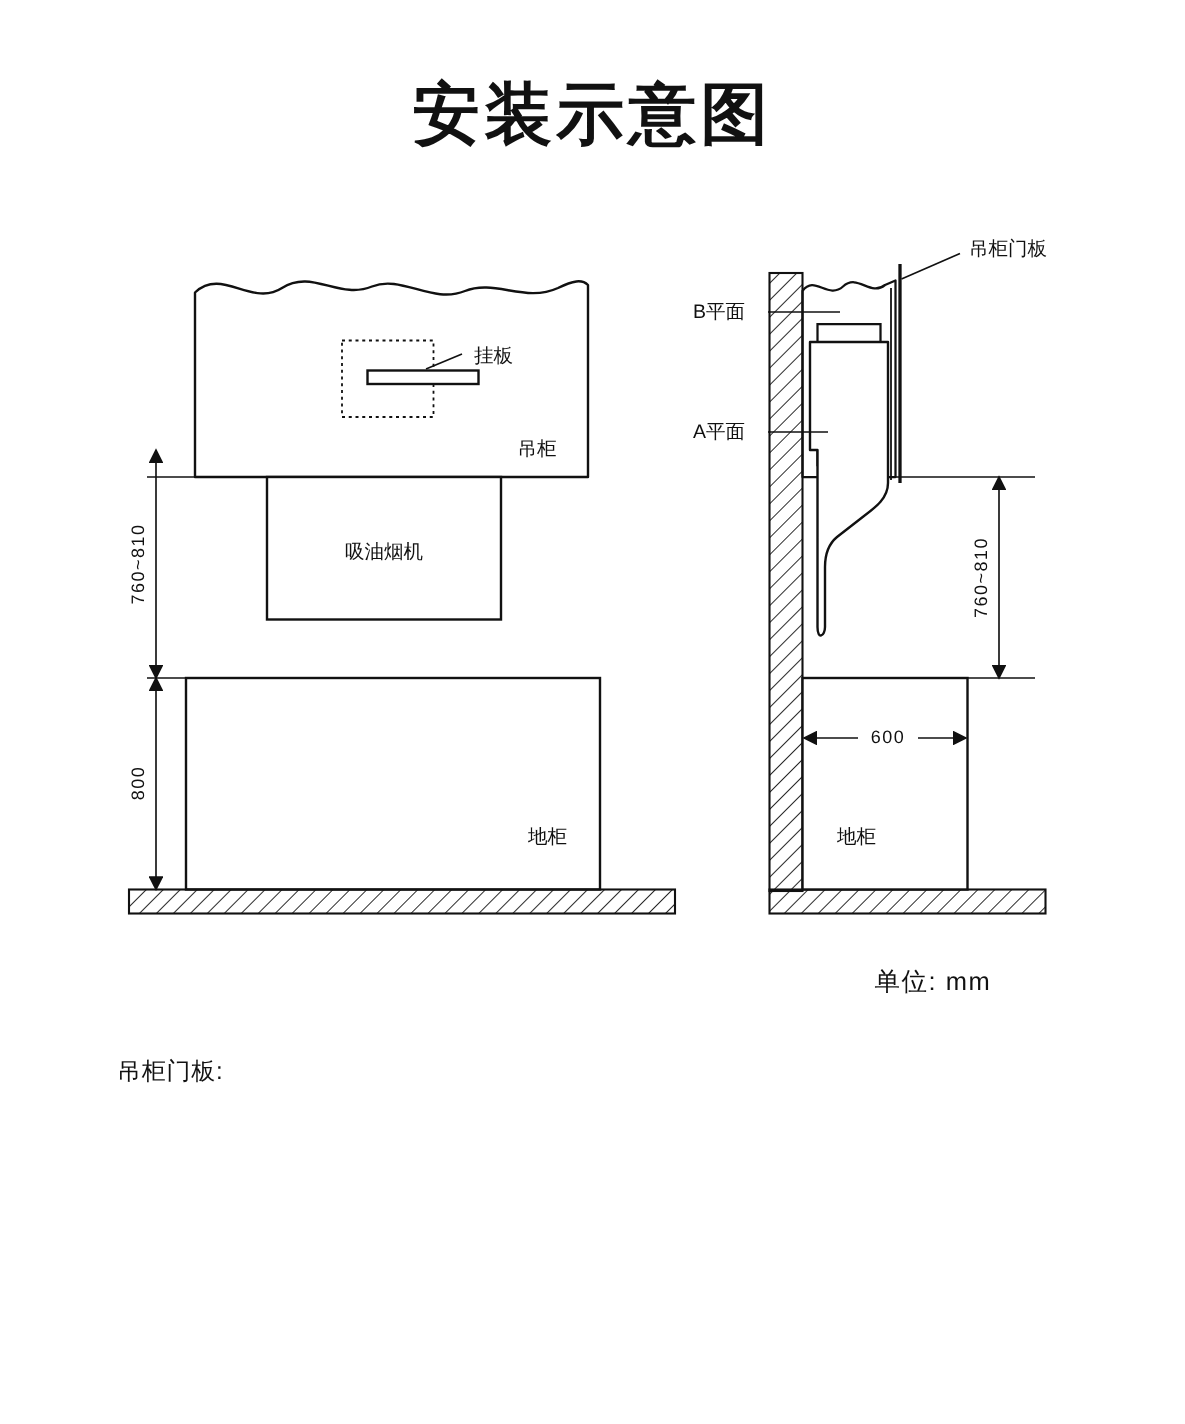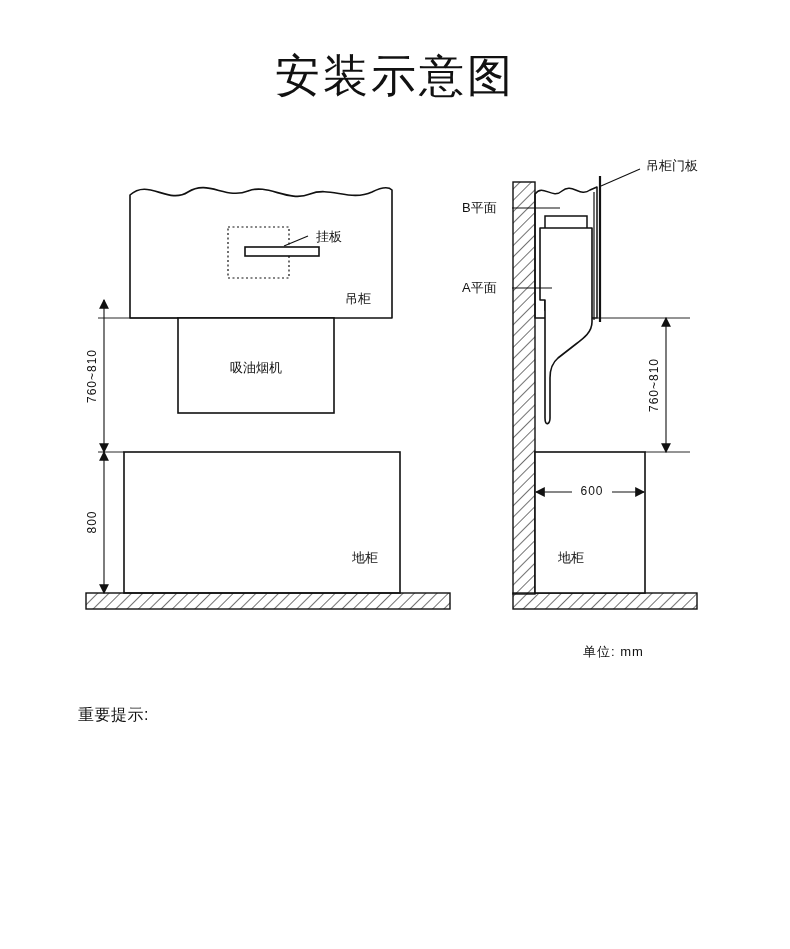--- a/index.html
+++ b/index.html
@@ -21,21 +21,21 @@
     height: 949px;
   }
   #title {
     position: absolute;
     top: 46px;
     left: 0;
     width: 790px;
     text-align: center;
     font-family: "Liberation Sans", sans-serif;
     font-size: 45px;
-    font-weight: normal;
+    font-weight: bold;
     letter-spacing: 3px;
     color: #111111;
   }
   svg#diagram {
     position: absolute;
     top: 0;
     left: 0;
   }
   .lbl {
     font-family: "Liberation Sans", sans-serif;
@@ -44,21 +44,21 @@
   }
   .lbl-sm {
     font-family: "Liberation Sans", sans-serif;
     font-size: 12px;
     fill: #111111;
     letter-spacing: 1px;
   }
   .unit-lbl {
     position: absolute;
     font-family: "Liberation Sans", sans-serif;
-    font-size: 13px;
+    font-size: 17px;
     color: #111111;
     letter-spacing: 1px;
     text-align: center;
   }
   #notes {
     position: absolute;
     left: 78px;
     top: 700px;
     width: 640px;
     font-family: "Liberation Sans", sans-serif;
@@ -181,16 +181,16 @@
 
       <line x1="536" y1="492" x2="644" y2="492" stroke="#111111" stroke-width="1.1" marker-start="url(#arrowStart)" marker-end="url(#arrowEnd)"></line>
       <rect x="572" y="481" width="40" height="18" fill="#ffffff"></rect>
       <text class="lbl-sm" x="592" y="495" text-anchor="middle">600</text>
     </g>
   </svg>
 
   <div class="unit-lbl" style="left:583px; top:643px;">单位: mm</div>
 
   <div id="notes">
-    <span class="note-title">重要提示:</span>
+    <span class="note-title">吊柜门板:</span>
   </div>
 
 </div>
 
 </body></html>

